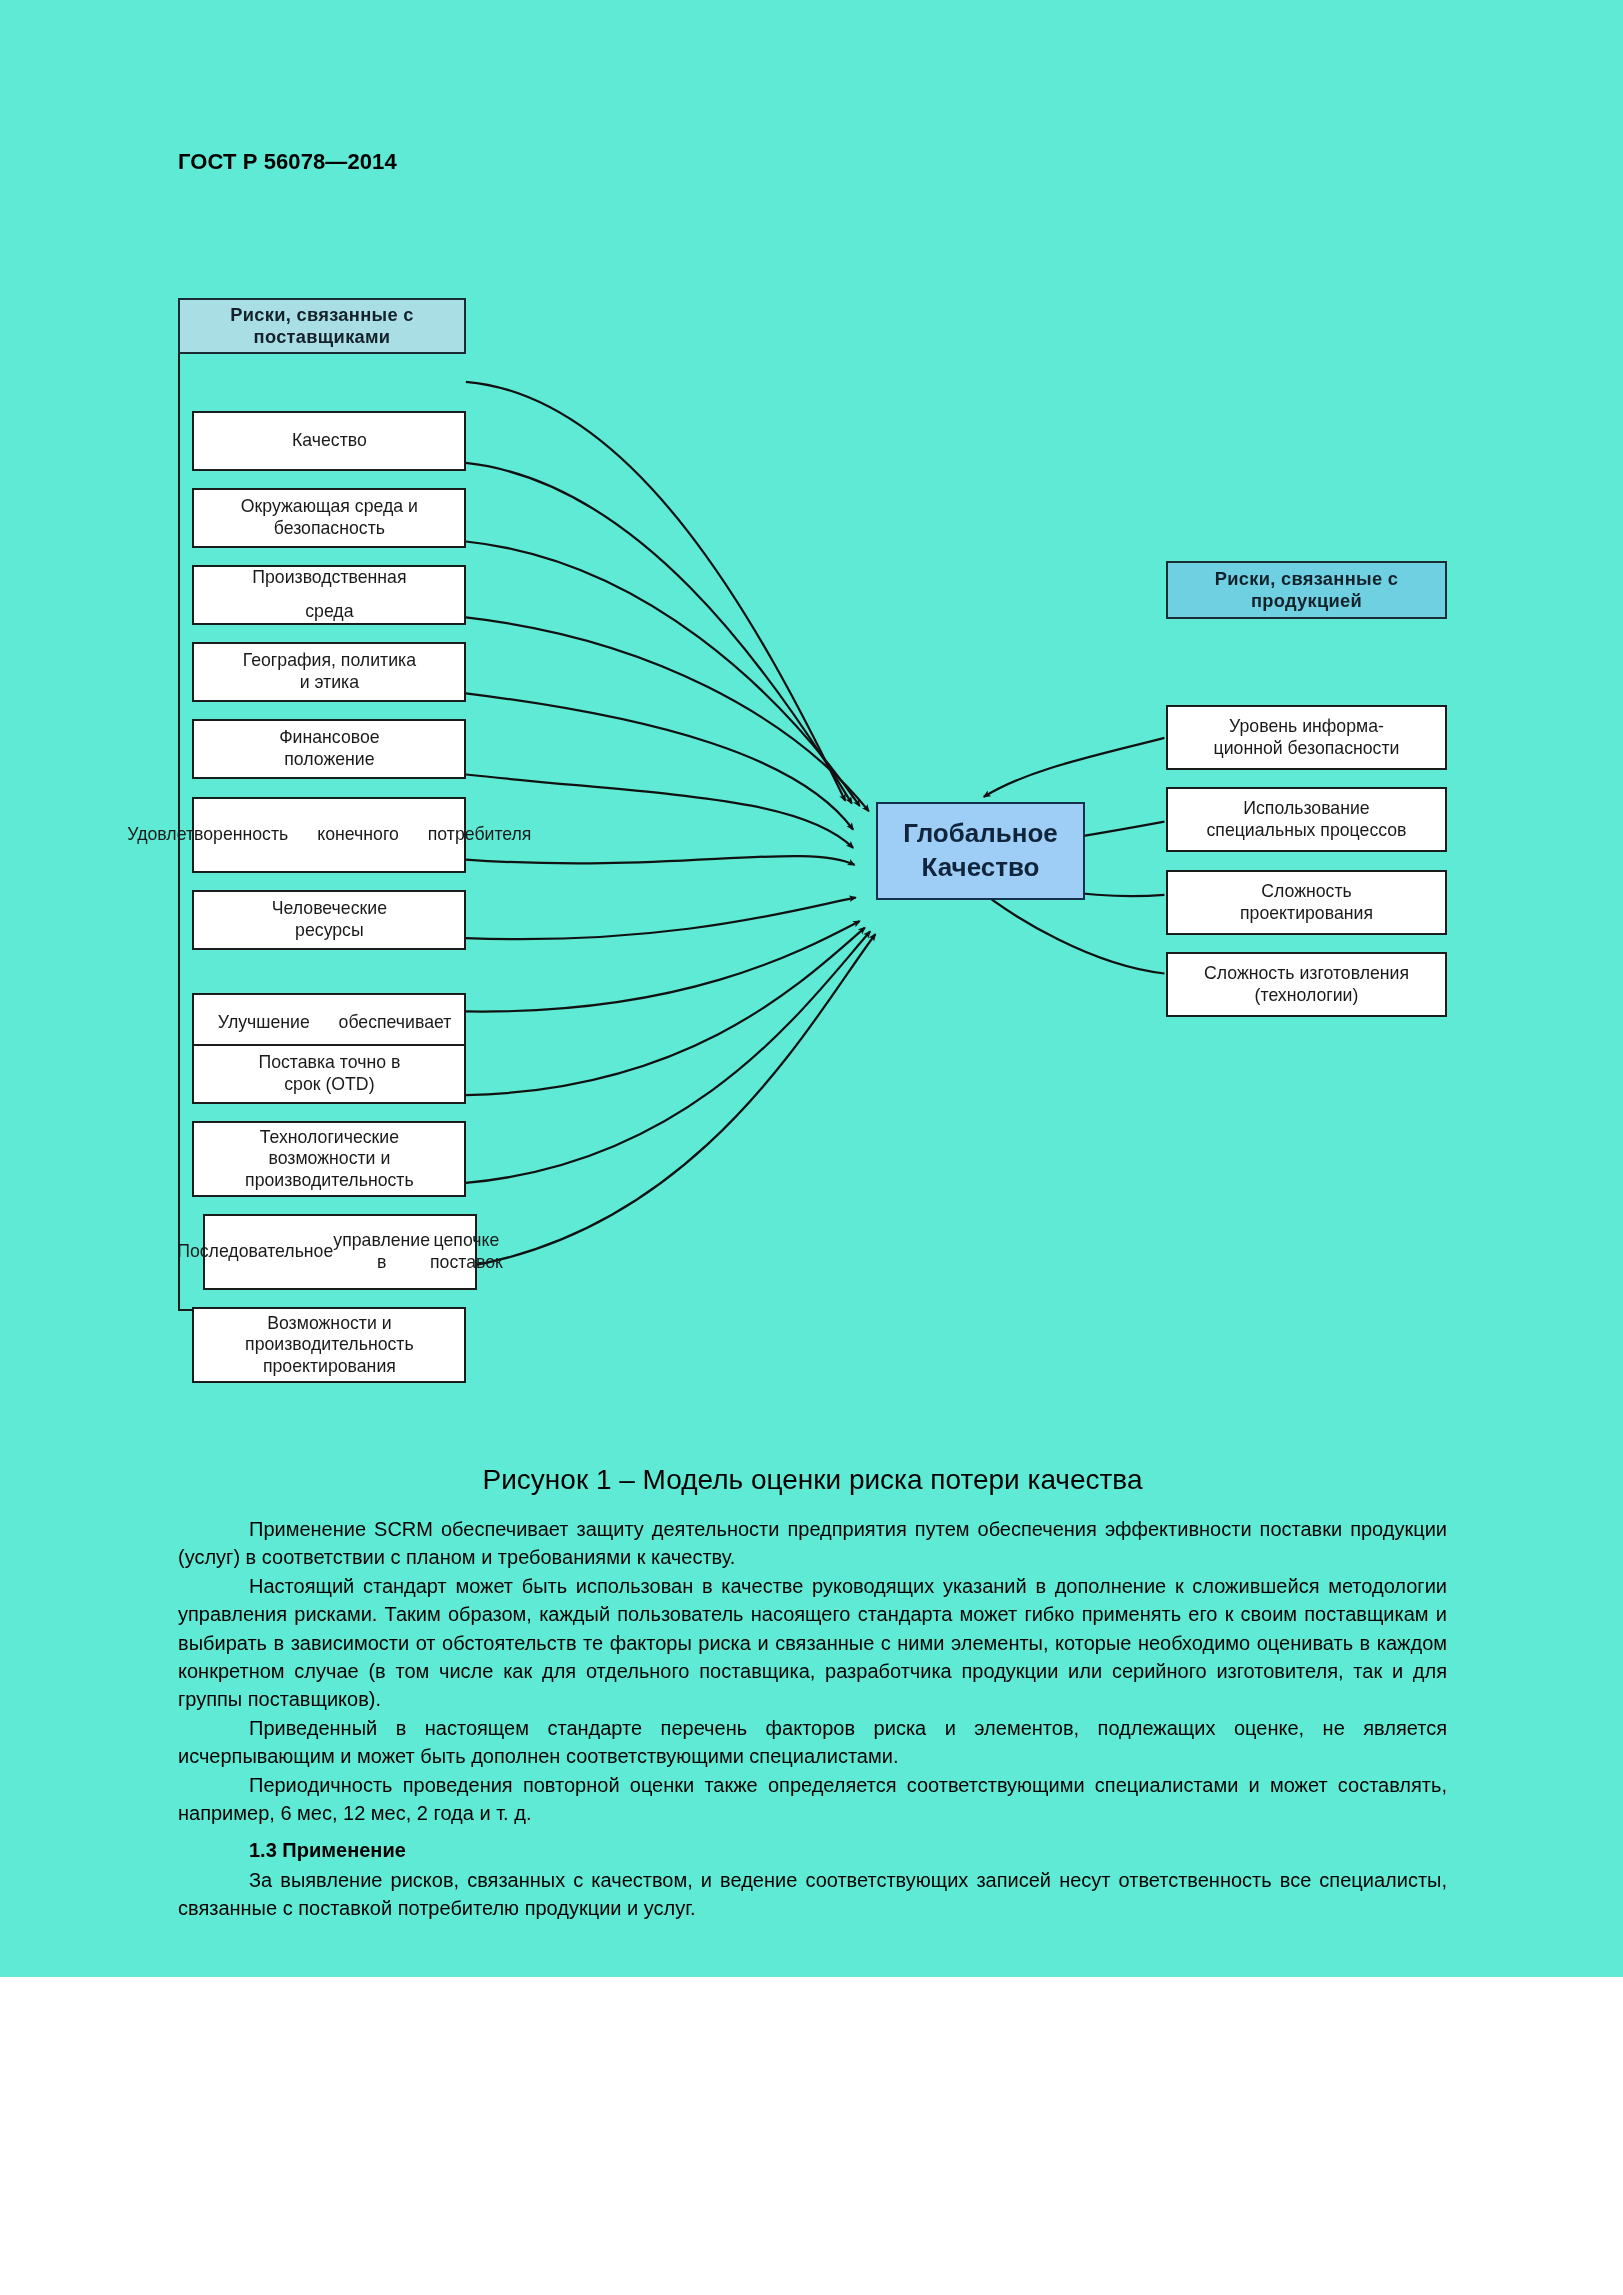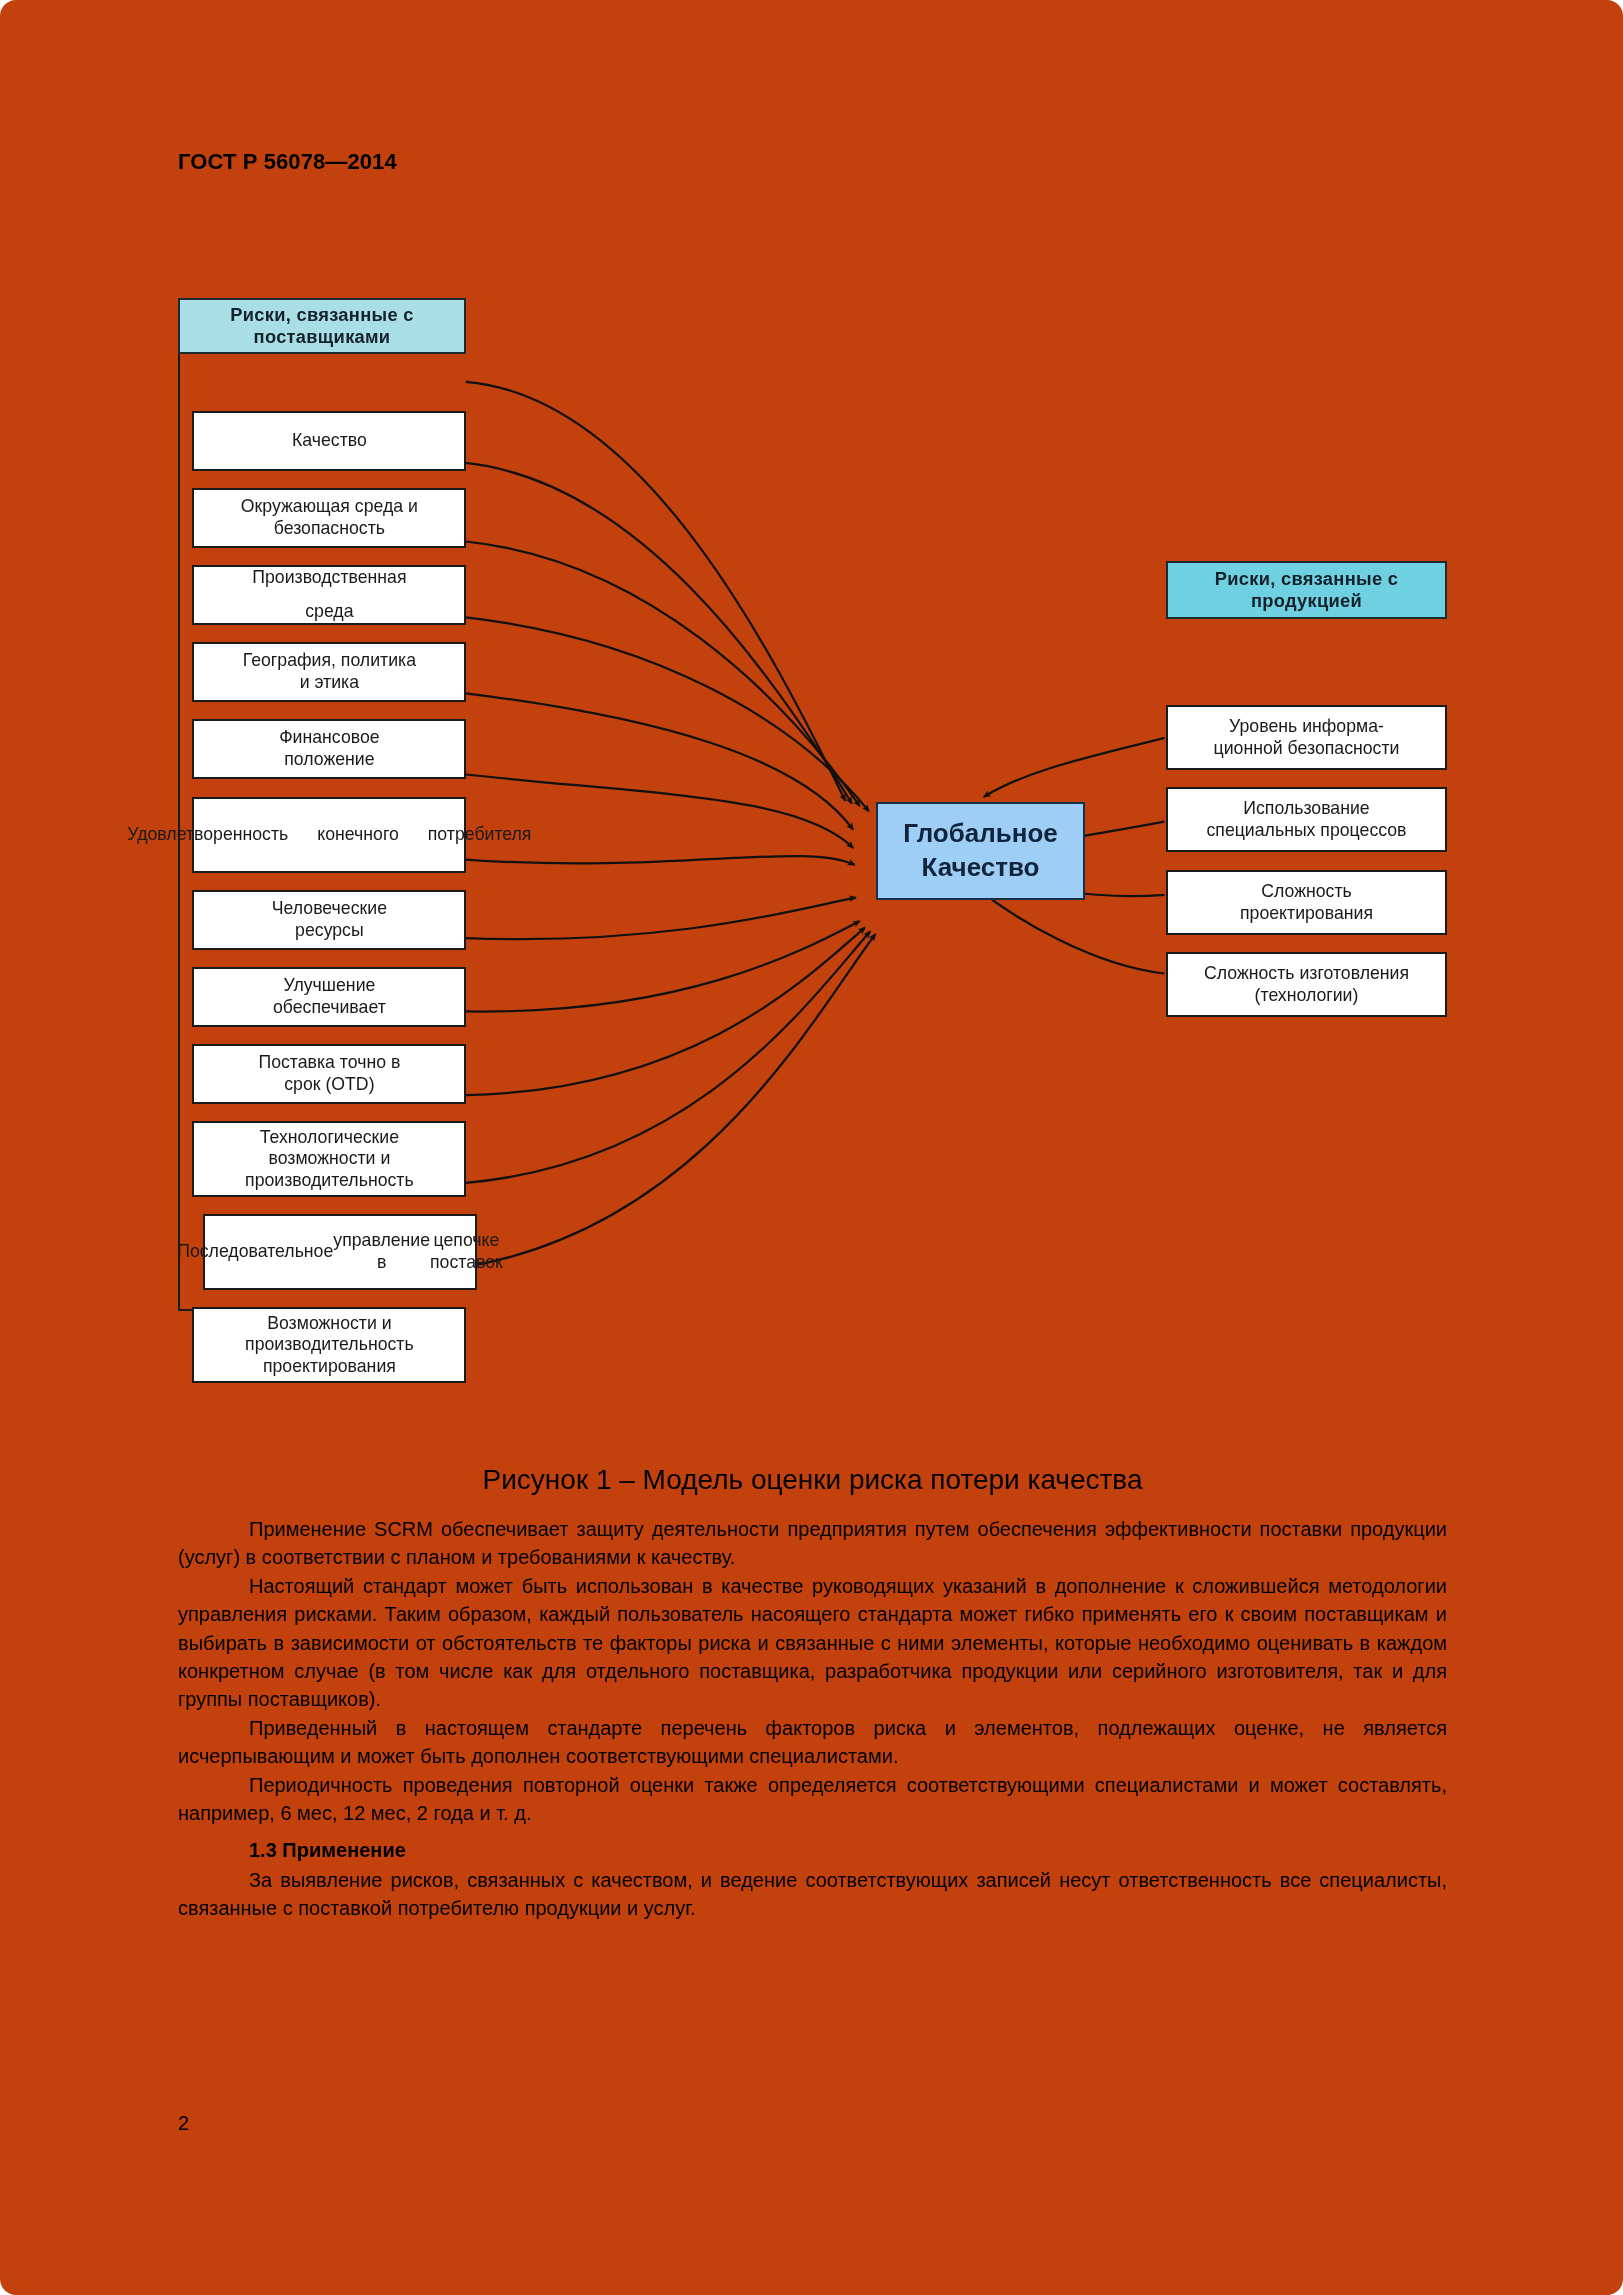--- a/index.html
+++ b/index.html
@@ -8,25 +8,24 @@
     padding: 0;
     background: #ffffff;
   }
   body {
     font-family: "Liberation Sans", sans-serif;
     color: #000000;
   }
   .page {
     position: relative;
     width: 1623px;
-    height: 2295px;
-    background: #c2410c;
+    height: 1977px;
+    background: #5eead4;
     overflow: hidden;
     box-sizing: border-box;
-    border-radius: 16px;
   }
 
   
   .doc-header {
     position: absolute;
     left: 178px;
     top: 149px;
     font-size: 22px;
     font-weight: bold;
     letter-spacing: 0.1px;
@@ -216,21 +215,21 @@
         <span class="lbl">Удовлетворенность</span>
         <span class="lbl">конечного</span>
         <span class="lbl">потребителя</span>
       </div>
 
       <div class="node" style="left:14.4px; top:592px; width:274px; height:60px; flex-direction:column;">
         <span class="lbl">Человеческие</span>
         <span class="lbl">ресурсы</span>
       </div>
 
-      <div class="node" style="left:14.4px; top:669px; width:274px; height:60px; flex-direction:column;align-items:center;">
+      <div class="node" style="left:14.4px; top:695px; width:274px; height:60px; flex-direction:row;align-items:center;">
         <span class="lbl">Улучшение</span>
         <span class="lbl">обеспечивает</span>
       </div>
 
       <div class="node" style="left:14.4px; top:746px; width:274px; height:60px; flex-direction:column;">
         <span class="lbl">Поставка точно в</span>
         <span class="lbl">срок (OTD)</span>
       </div>
 
       <div class="node" style="left:14.4px; top:823px; width:274px; height:76px; flex-direction:column;">

